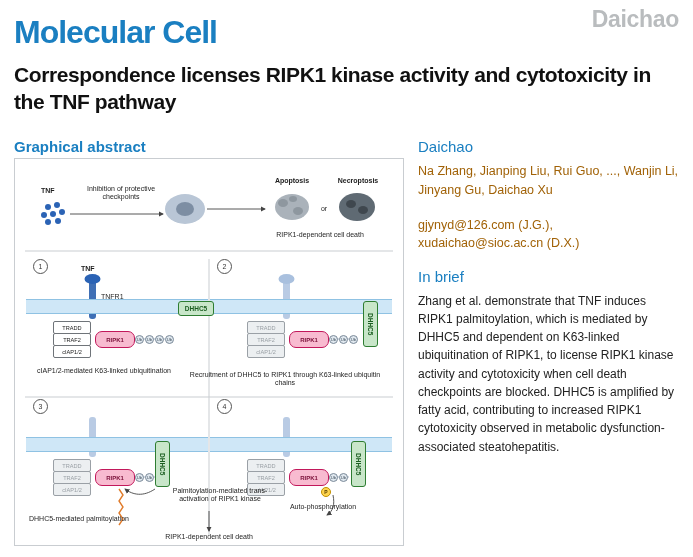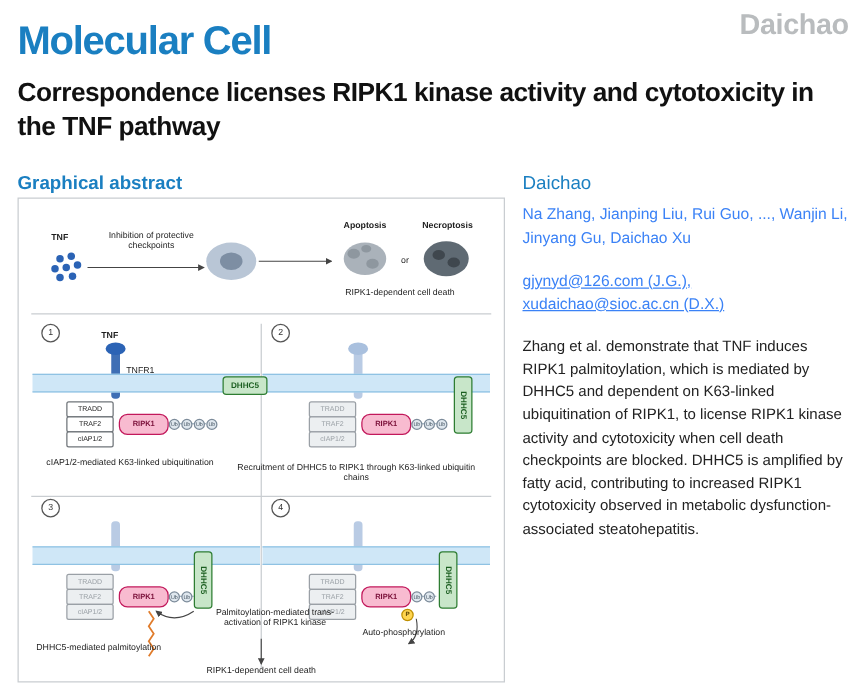--- a/index.html
+++ b/index.html
@@ -27,22 +27,22 @@
   .section-head{
     color:#1a7fc1;font-size:15px;font-weight:bold;
   }
   .ga-head{position:absolute;left:14px;top:138px;}
   .ga-box{
     position:absolute;left:14px;top:158px;width:390px;height:388px;
     border:1px solid #c9cdd1;background:#fff;box-sizing:border-box;
   }
   .right-col{position:absolute;left:418px;top:138px;width:262px;}
   .rc-head{color:#1a7fc1;font-size:15px;margin:0 0 7px 0;}
-  .rc-body{font-size:12.5px;line-height:1.5;color:#3b82f6;margin:0 0 16px 0;}
-  .rc-body.tight{line-height:1.45;text-decoration:underline;}
+  .rc-body{font-size:12.5px;line-height:1.5;color:#a16207;margin:0 0 16px 0;}
+  .rc-body.tight{line-height:1.45;}
   .inbrief{font-size:12px;line-height:1.52;color:#222;}
 
   
   .ga{position:absolute;inset:0;}
   .lbl{position:absolute;font-size:7px;color:#1d1d1d;line-height:1.18;}
   .lbl.b{font-weight:bold;}
   .lbl.c{text-align:center;}
   .tinybox{
     position:absolute;border:1px solid #6f7479;border-radius:2px;background:#fff;
     font-size:5.6px;display:flex;align-items:center;justify-content:center;color:#222;
@@ -219,14 +219,15 @@
     <div class="lbl c" style="left:128px;top:374px;width:132px;">RIPK1-dependent cell death</div>
   </div>
 </div>
 
 <div class="right-col">
   <div class="rc-head">Daichao</div>
   <div class="rc-body">Na Zhang, Jianping Liu, Rui Guo, ..., Wanjin Li, Jinyang Gu, Daichao Xu</div>
 
   <div class="rc-body tight">gjynyd@126.com (J.G.), xudaichao@sioc.ac.cn (D.X.)</div>
 
+  <div class="rc-head">In brief</div>
   <div class="inbrief">Zhang et al. demonstrate that TNF induces RIPK1 palmitoylation, which is mediated by DHHC5 and dependent on K63-linked ubiquitination of RIPK1, to license RIPK1 kinase activity and cytotoxicity when cell death checkpoints are blocked. DHHC5 is amplified by fatty acid, contributing to increased RIPK1 cytotoxicity observed in metabolic dysfunction-associated steatohepatitis.</div>
 </div>
 
 </body></html>

